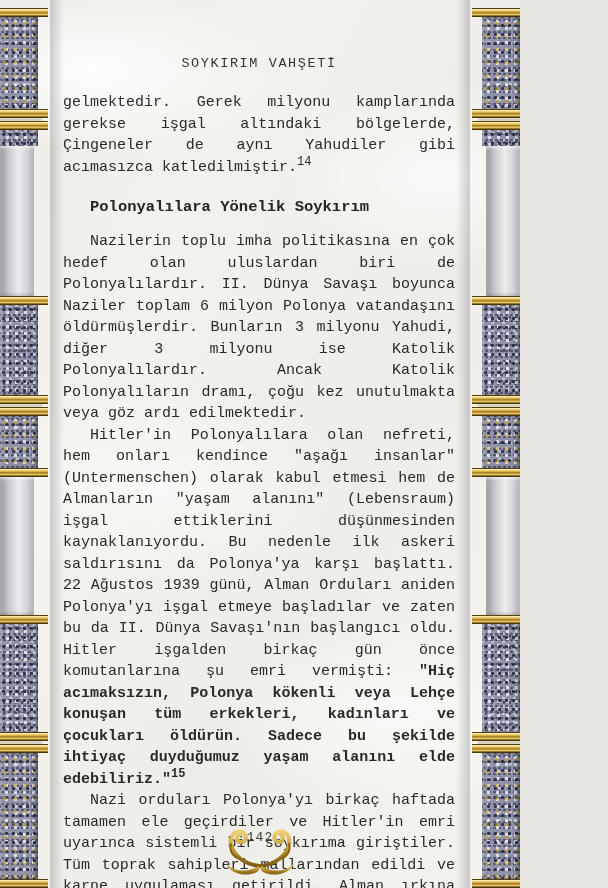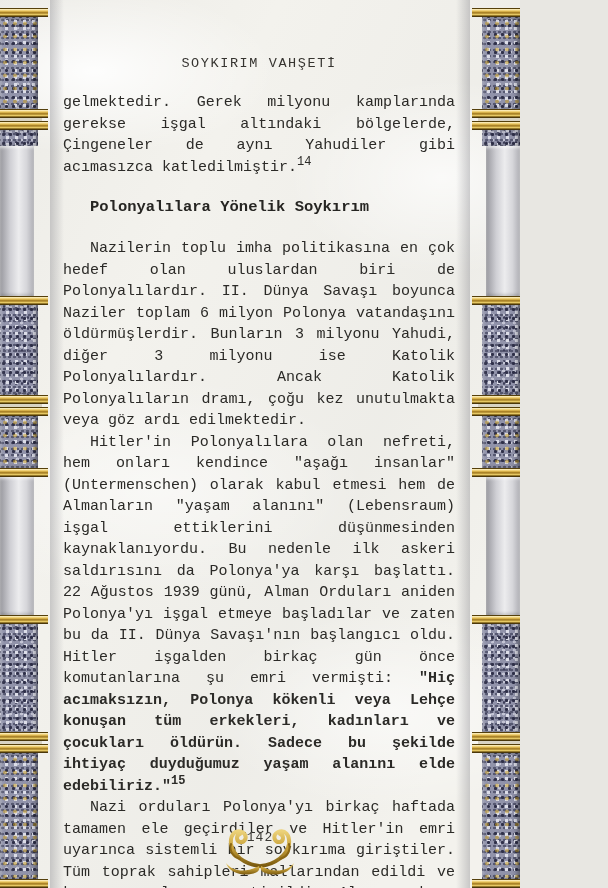--- a/index.html
+++ b/index.html
@@ -80,21 +80,21 @@
     font-size:13.5px; letter-spacing:1.6px; color:#363430;
   }
   .body-text{ margin-top:21px; }
   .para{
     font-size:15px; line-height:21.5px; text-align:justify; color:#2b2a27;
     text-indent:27px;
   }
   .para.continues{ text-indent:0; }
   .section-heading{
     font-size:15.5px; font-weight:bold; color:#262522;
-    margin:19px 0 20px 27px; line-height:21px;
+    margin:19px 0 13px 27px; line-height:21px;
   }
   .bold{ font-weight:bold; }
   sup{ font-size:12px; vertical-align:super; line-height:0; }
 
   
   .footer{
     position:absolute; left:0; right:0; bottom:12px; z-index:3;
     display:flex; justify-content:center;
   }
   .ornament{ position:relative; width:130px; height:52px; }

